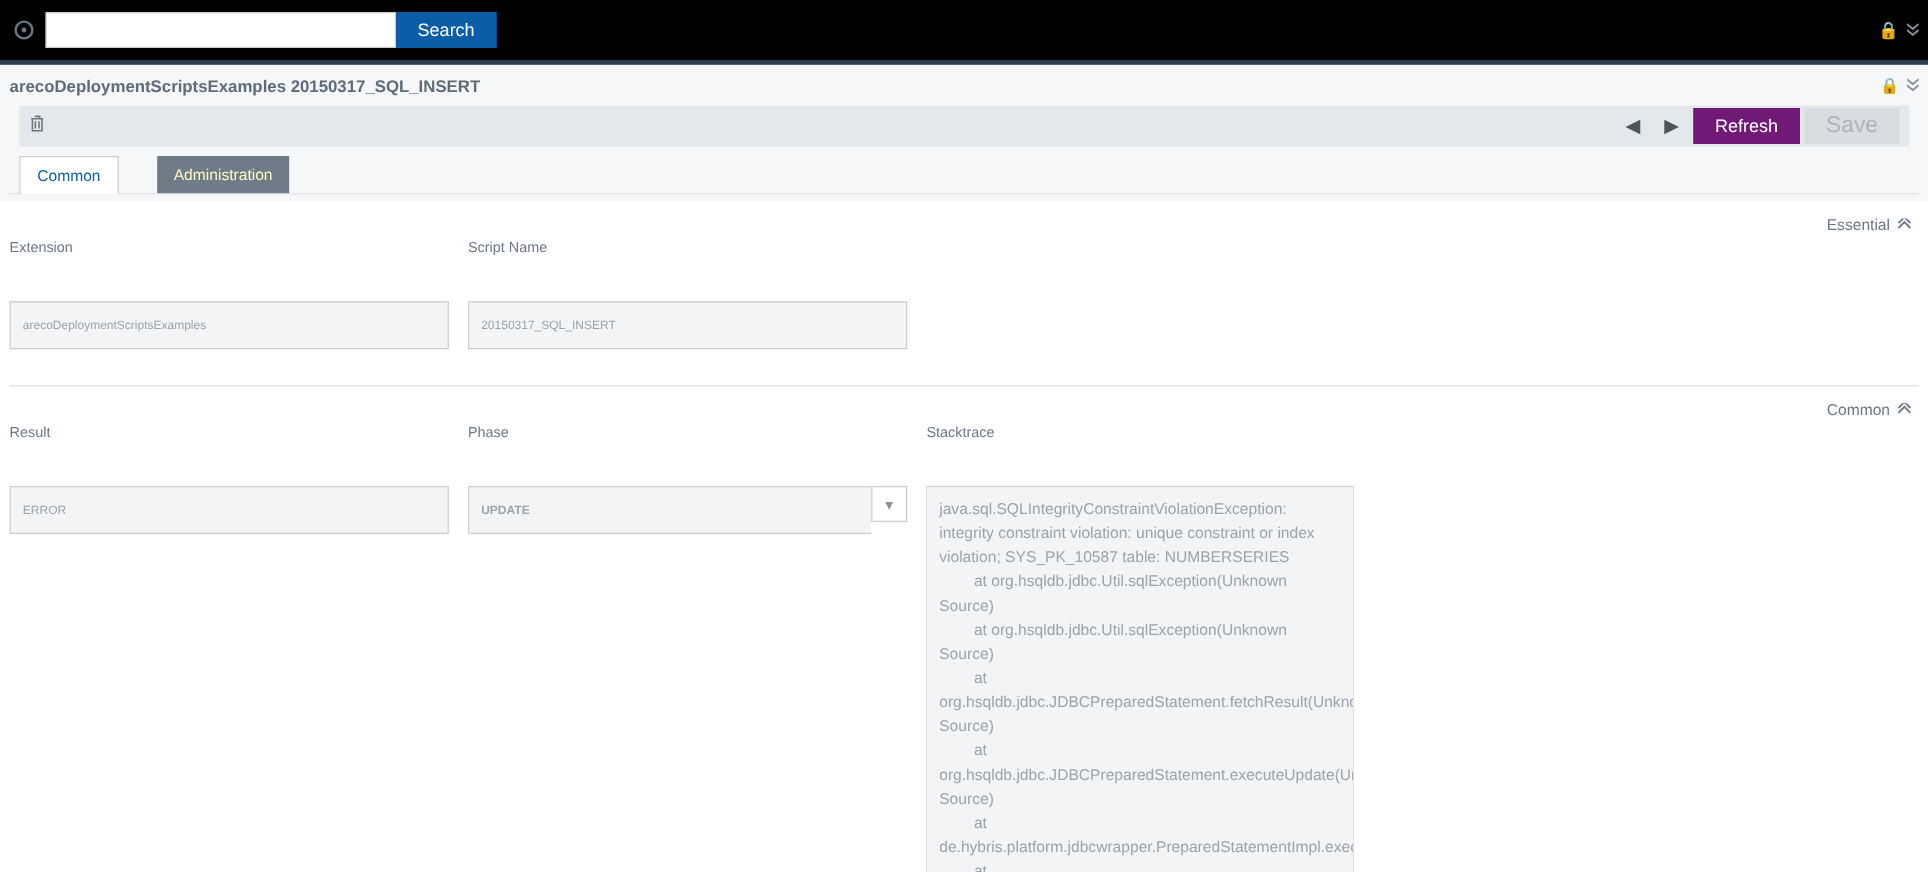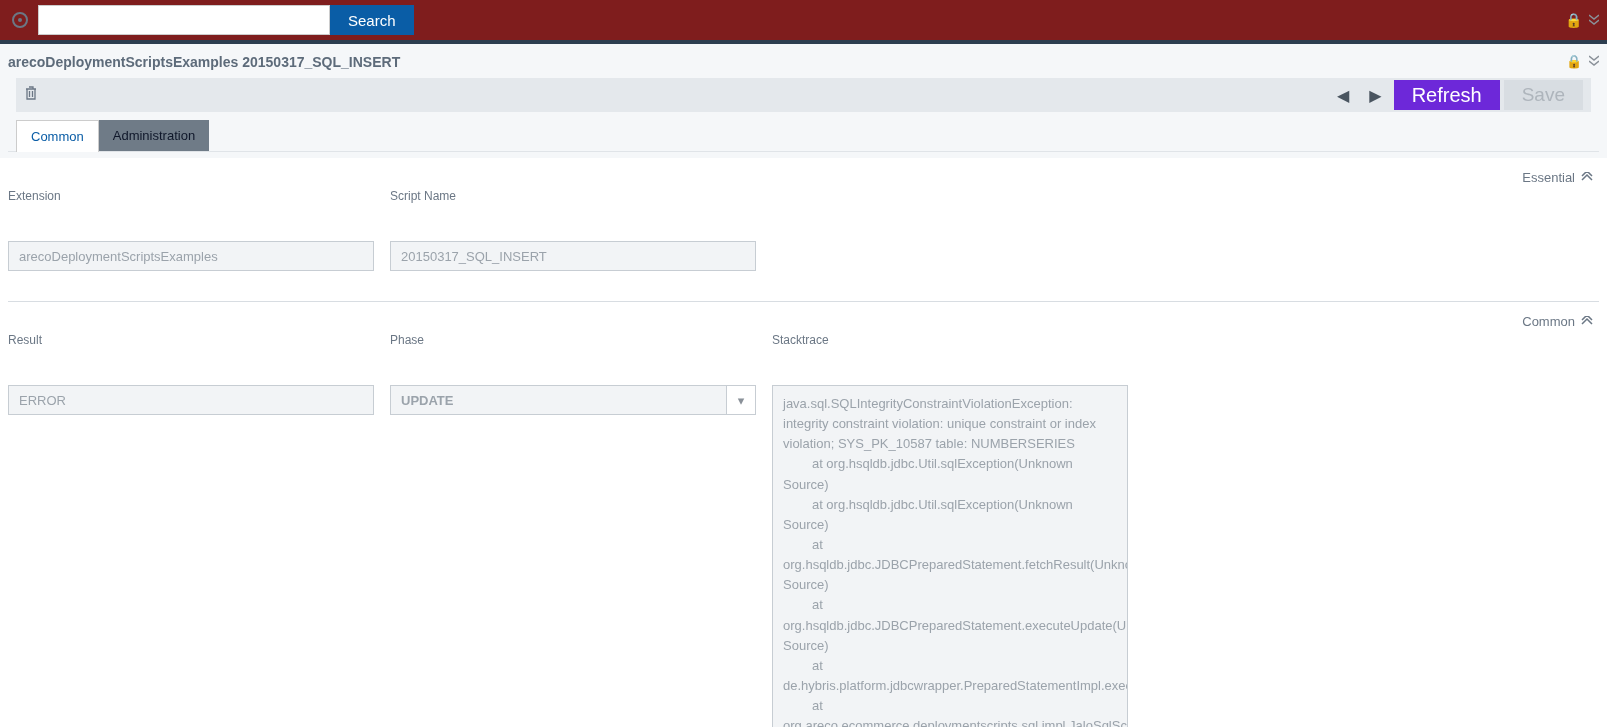--- a/index.html
+++ b/index.html
@@ -3,22 +3,22 @@
   <meta charset="utf-8">
   <style>
     * { box-sizing: border-box; margin: 0; padding: 0; }
     body {
       font-family: Arial, sans-serif;
       font-size: 13px;
       background: #fff;
       color: #333;
     }
     .top-bar {
-      background: #7f1d1d;
-      height: 44px;
+      background: #000000;
+      height: 54px;
       display: flex;
       align-items: center;
       padding: 0 8px;
       border-bottom: 4px solid #2d3e50;
       position: relative;
     }
     .logo-icon {
       width: 24px;
       height: 24px;
       margin-right: 6px;
@@ -84,26 +84,26 @@
     .toolbar-left { display: flex; align-items: center; }
     .trash-icon { color: #6b7785; cursor: pointer; font-size: 16px; }
     .toolbar-right { display: flex; align-items: center; gap: 4px; }
     .nav-arrow {
       color: #4a5560;
       font-size: 16px;
       cursor: pointer;
       padding: 0 8px;
     }
     .refresh-button {
-      background: #6d28d9;
+      background: #701a75;
       color: #fff;
       border: none;
       height: 30px;
       padding: 0 18px;
-      font-size: 20px;
+      font-size: 15px;
       cursor: pointer;
     }
     .save-button {
       background: #d8dde2;
       color: #aeb5bc;
       border: none;
       height: 30px;
       padding: 0 18px;
       font-size: 19px;
       cursor: default;
@@ -122,21 +122,22 @@
     .tab.active {
       background: #fff;
       color: #0a5da6;
       border-top: 1px solid #ccc;
       border-left: 1px solid #ccc;
       border-right: 1px solid #ccc;
       margin-bottom: -1px;
     }
     .tab.inactive {
       background: #6f7b87;
-      color: #0f172a;
+      color: #fef9c3;
+      margin-left: 32px;
     }
     .content { padding: 12px 8px; }
     .section-header {
       display: flex;
       justify-content: flex-end;
       align-items: center;
       color: #6b7785;
       font-size: 13px;
       gap: 6px;
       padding-right: 6px;
@@ -152,26 +153,26 @@
       flex-direction: column;
       gap: 32px;
     }
     .col-1, .col-2, .col-3 { width: 366px; }
     .form-label {
       color: #6b7785;
       font-size: 12px;
       margin-bottom: 6px;
     }
     .text-input, .dropdown-input {
-      height: 30px;
+      height: 40px;
       border: 1px solid #c7cdd3;
       background: #f2f4f6;
       color: #9ba3ab;
       padding: 1px 10px;
-      font-size: 13px;
+      font-size: 10px;
     }
     .dropdown-wrap {
       display: flex;
       height: 30px;
     }
     .dropdown-wrap .text-input { flex: 1; border-right: none; font-weight: bold; }
     .dropdown-btn {
       width: 30px;
       border: 1px solid #c7cdd3;
       background: #fff;

